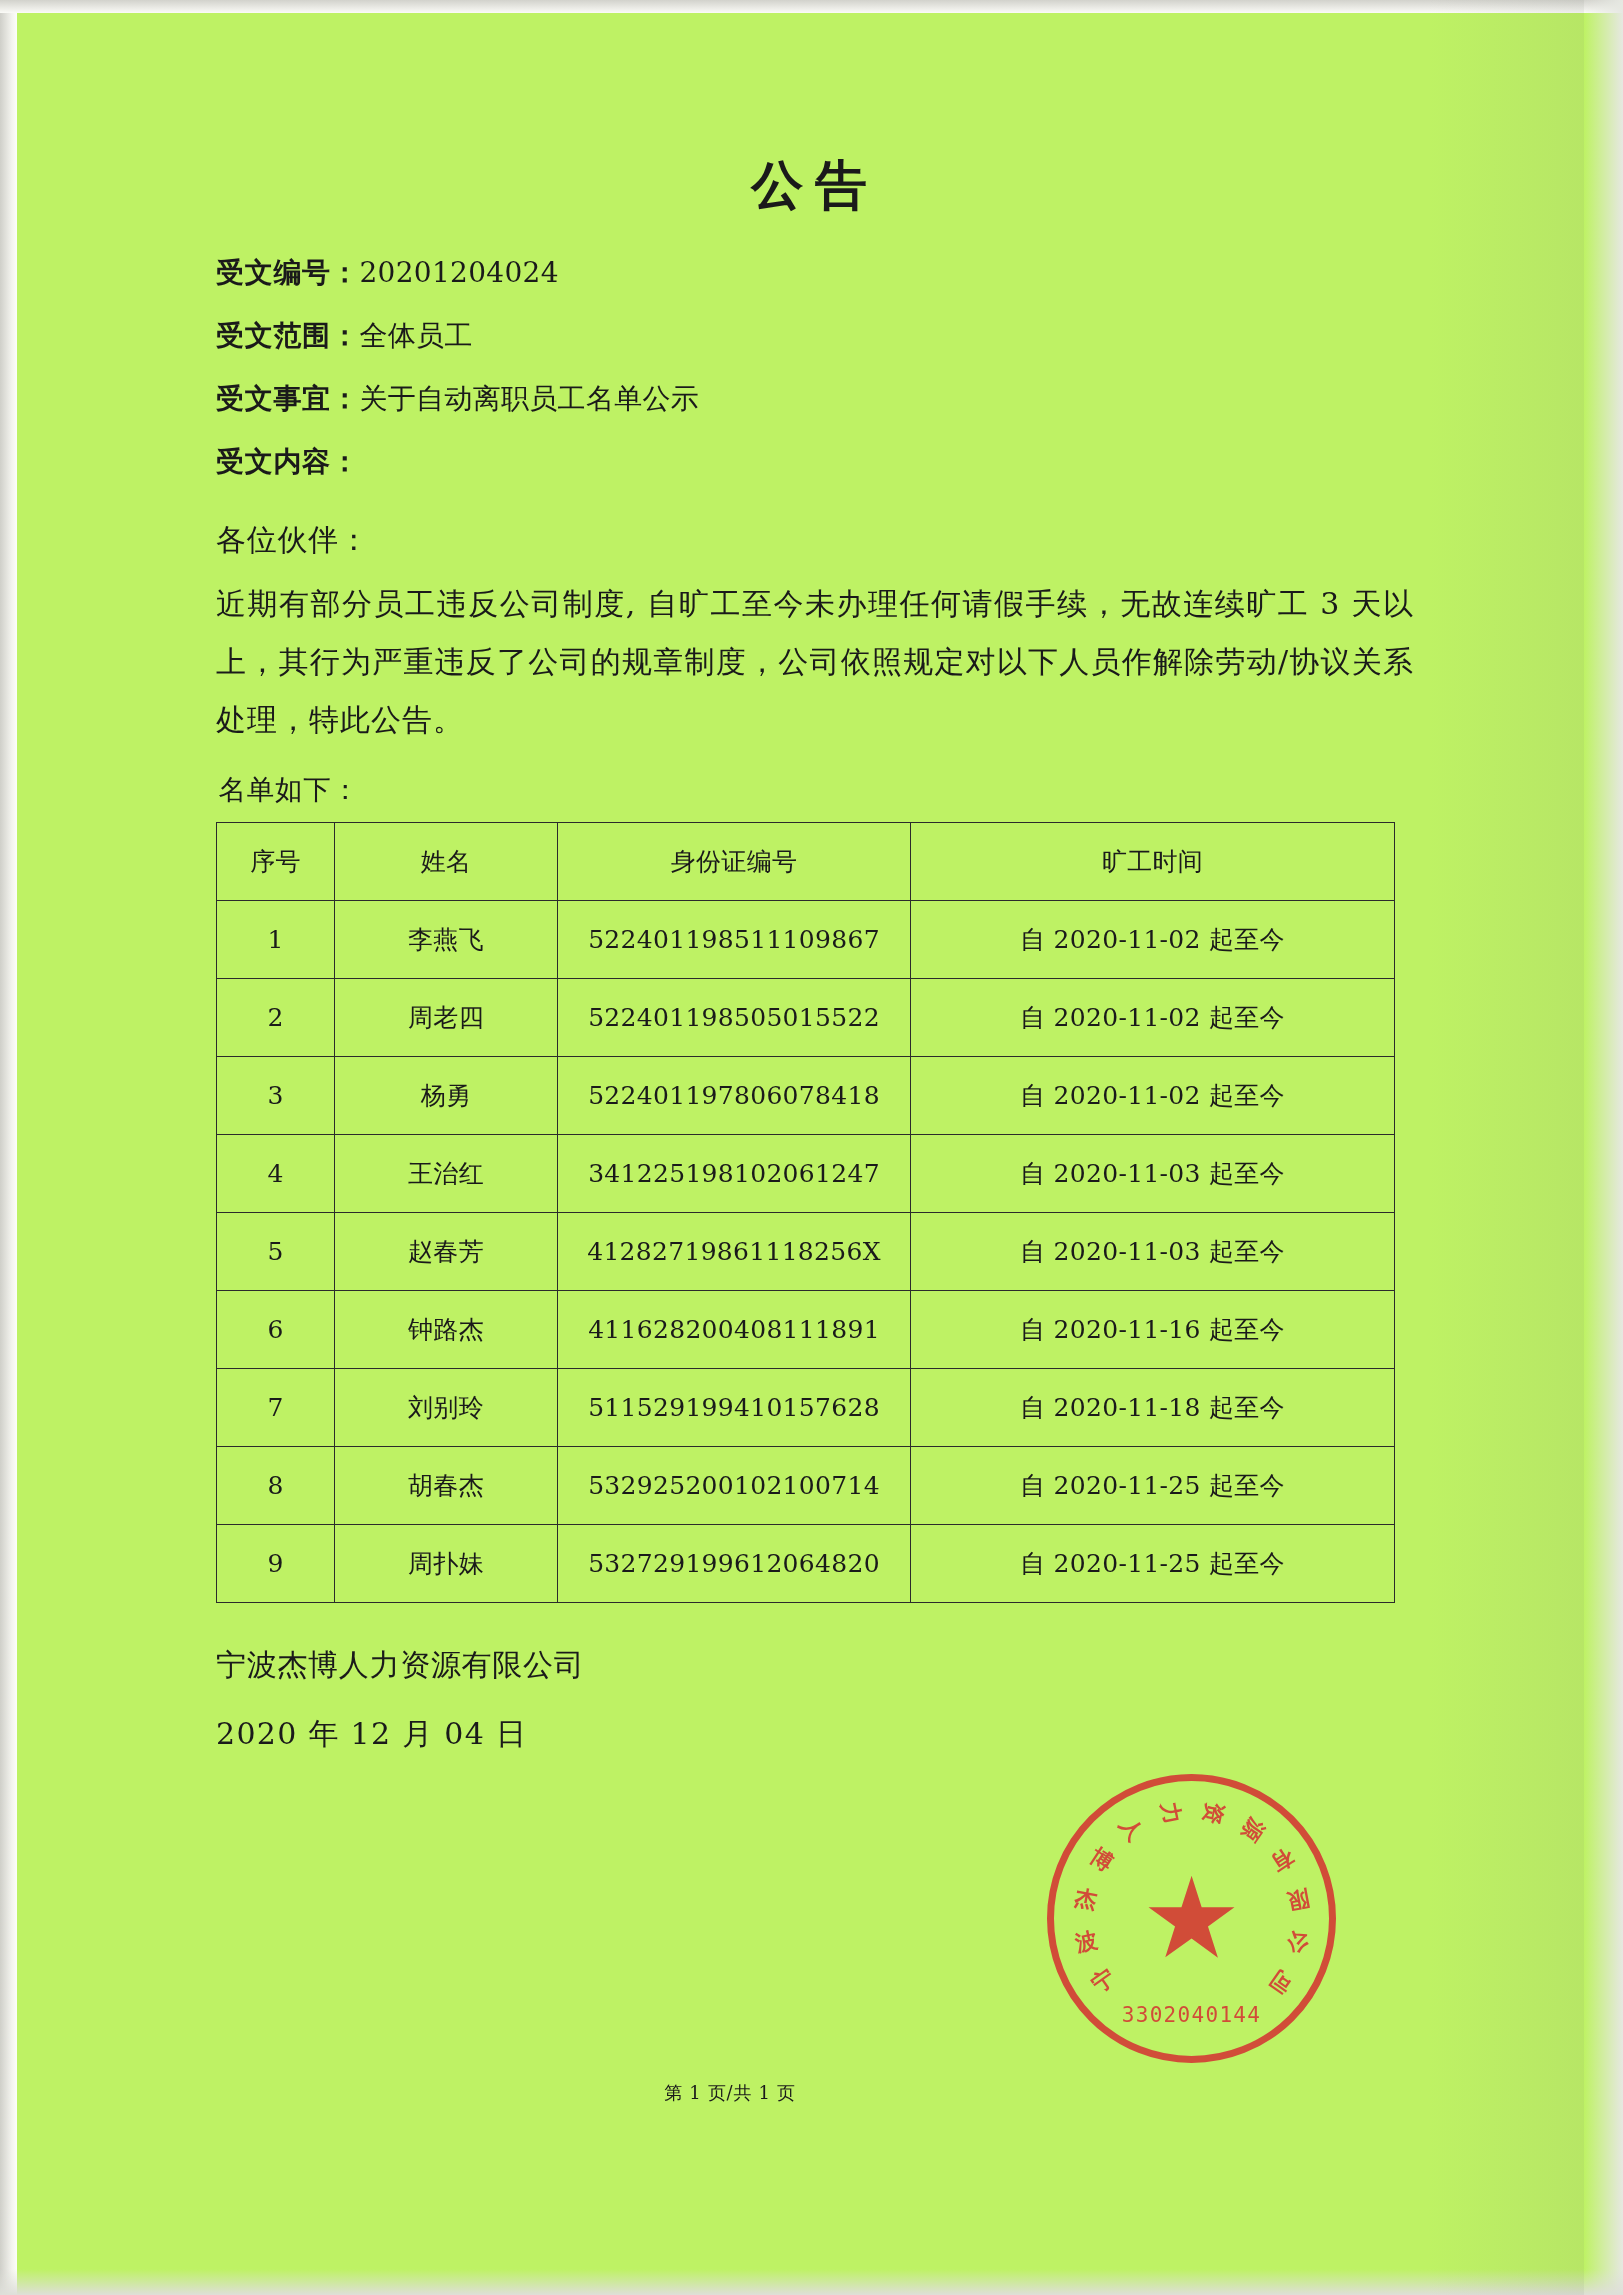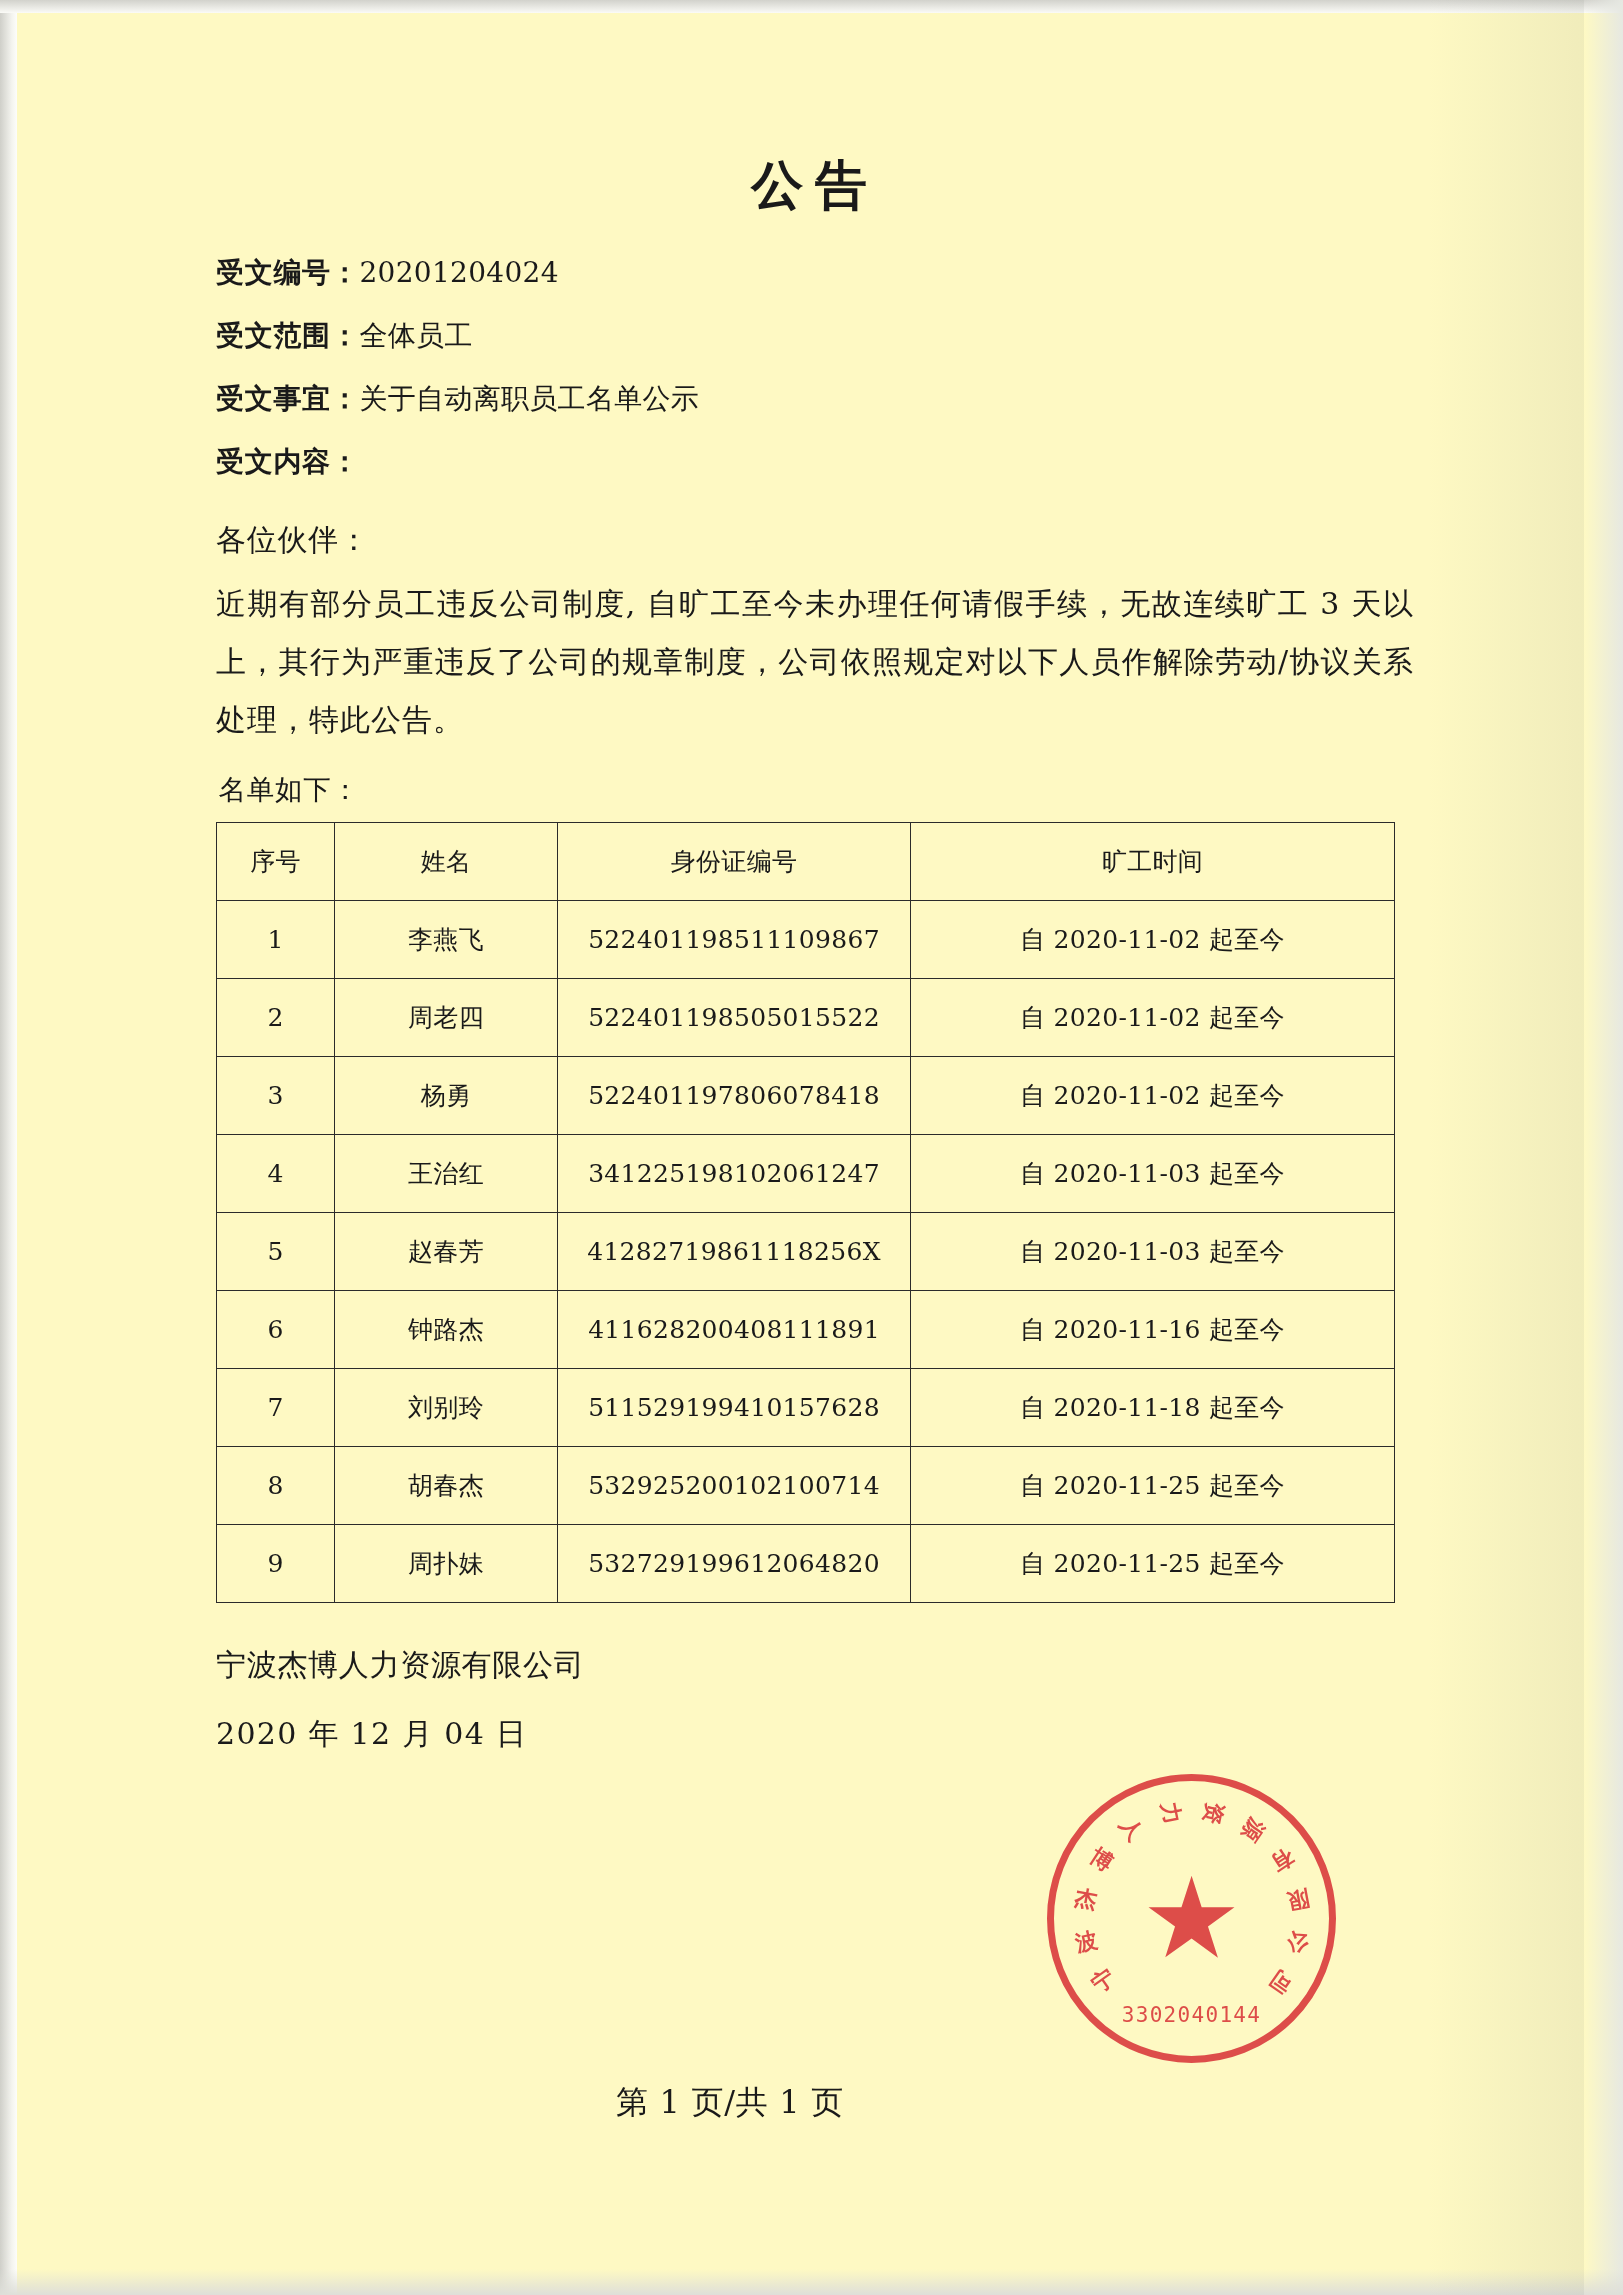--- a/index.html
+++ b/index.html
@@ -4,21 +4,21 @@
 <style>
   html, body {
     margin: 0;
     padding: 0;
     background: #d8d8d4;
   }
   .page {
     position: relative;
     width: 1623px;
     height: 2295px;
-    background: #fef9c3;
+    background: #bef264;
     overflow: hidden;
     font-family: "DejaVu Serif", "Liberation Serif", serif;
     color: #1a1a1a;
   }
   
   .paper-edge-left {
     position: absolute; left: 0; top: 0; width: 17px; height: 2295px;
     background: linear-gradient(to right, #cfcfc9, #f4f4ef 70%, #fdfdfa);
   }
   .paper-edge-top {
@@ -132,21 +132,21 @@
     font-size: 30px;
     letter-spacing: 1.3px;
   }
 
   .page-footer {
     position: absolute;
     left: 0;
     top: 2081px;
     width: 1460px;
     text-align: center;
-    font-size: 32px;
+    font-size: 18px;
     letter-spacing: 0.7px;
   }
 
   
   .seal {
     position: absolute;
     left: 1047px;
     top: 1774px;
     width: 275px;
     height: 275px;

